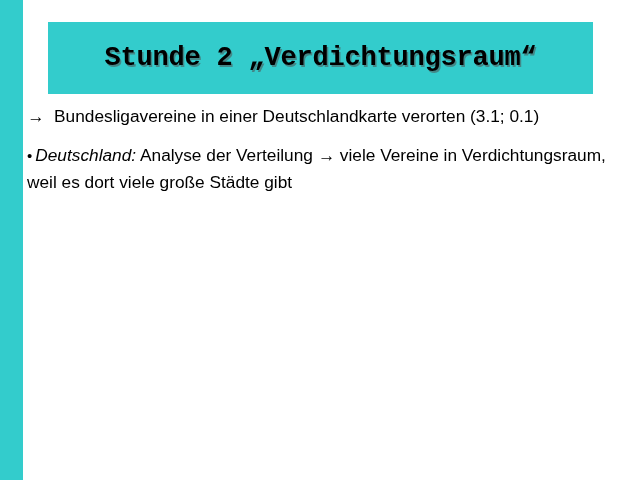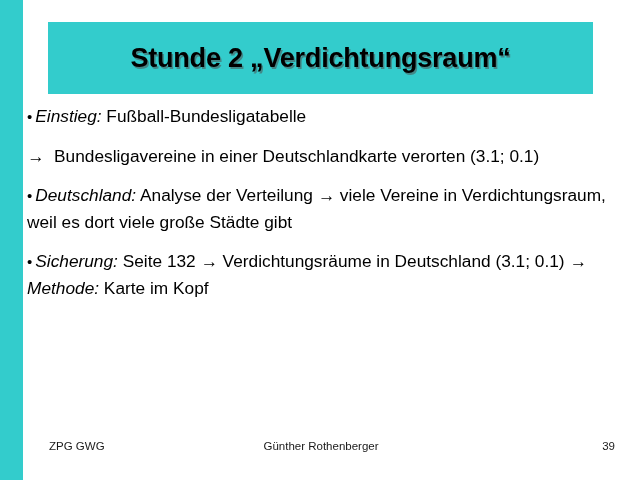--- a/index.html
+++ b/index.html
@@ -40,20 +40,21 @@
     align-items: center;
     justify-content: center;
   }
   #title-text {
     font-size: 27px;
     font-weight: bold;
     color: #000000;
     letter-spacing: -0.2px;
     text-shadow: 1.5px 1.5px 0 rgba(80,80,80,0.55);
     white-space: nowrap;
+    font-family: Liberation Mono, monospace;
   }
   
   #body-content {
     position: absolute;
     left: 27px;
     top: 103px;
     width: 588px;
   }
   .para {
     font-size: 17.3px;
@@ -109,38 +110,27 @@
 <div id="slide" style="--accent: #33cccc; --red: #ee1111;">
 
   <div id="left-stripe"></div>
 
   <div id="title-banner">
     <div id="title-text">Stunde 2 „Verdichtungsraum“</div>
   </div>
 
   <div id="body-content">
 
-    <div class="para">
-      <span class="bullet-mark">•</span><span class="em">Einstieg:</span><span> Fußball-Bundesligatabelle</span>
-    </div>
 
     <div class="para">
       <span class="arrow-lead">→</span><span> Bundesligavereine in einer Deutschlandkarte verorten (3.1; 0.1)</span>
     </div>
 
     <div class="para">
       <span class="bullet-mark">•</span><span class="em">Deutschland:</span><span> Analyse der Verteilung → viele Vereine in Verdichtungsraum, weil es dort viele große Städte gibt</span>
     </div>
 
-    <div class="para">
-      <span class="bullet-mark">•</span><span class="em">Sicherung:</span><span> Seite 132 → Verdichtungsräume in Deutschland (3.1; 0.1) → </span><span class="em">Methode:</span><span> Karte im Kopf</span>
-    </div>
 
 
   </div>
 
-  <div id="footer">
-    <div id="footer-left">ZPG GWG</div>
-    <div id="footer-center">Günther Rothenberger</div>
-    <div id="footer-right">39</div>
-  </div>
 
 </div>
 
 </body></html>

